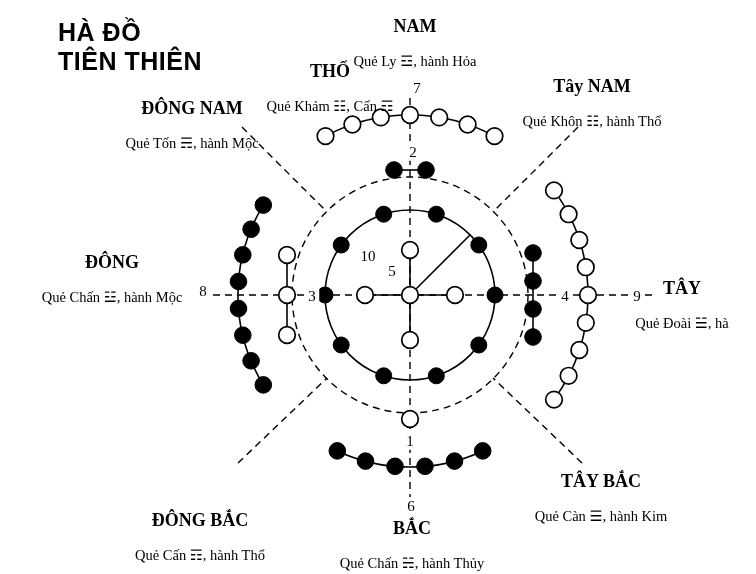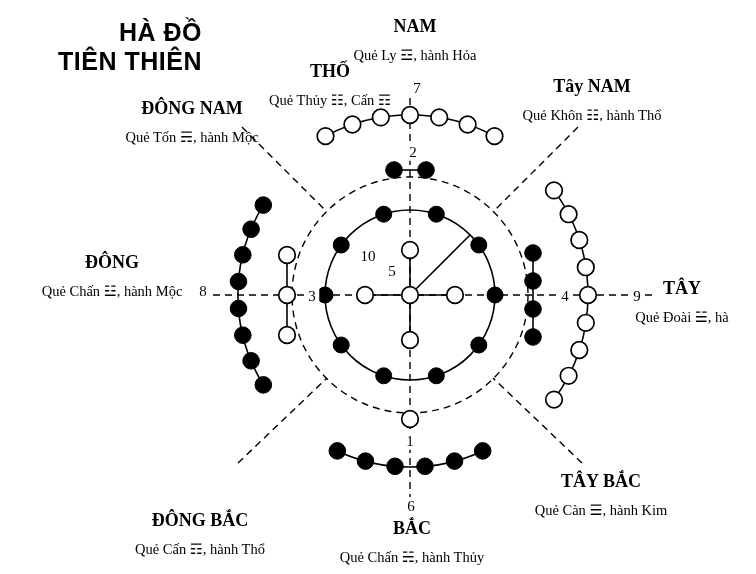--- a/index.html
+++ b/index.html
@@ -14,25 +14,25 @@
   svg{position:absolute;left:0;top:0;}
   .dash{stroke:#000;stroke-width:1.4;stroke-dasharray:7 5;fill:none;}
   .solid{stroke:#000;stroke-width:1.6;fill:none;}
   .connector{fill:none;stroke:#000;stroke-width:1.6;}
   .dot-white{fill:#fff;stroke:#000;stroke-width:1.7;}
   .dot-black{fill:#000;stroke:#000;stroke-width:1;}
   .title{
     position:absolute;left:130px;top:18px;transform:translateX(-50%);
     font-family:"Liberation Sans", sans-serif;
     font-weight:bold;font-size:25px;line-height:1.15;
-    text-align:right;letter-spacing:0.5px;white-space:nowrap;
+    text-align:left;letter-spacing:0.5px;white-space:nowrap;
   }
   .dir{position:absolute;transform:translateX(-50%);text-align:center;white-space:nowrap;}
   .dir-name{font-weight:bold;font-size:18px;}
-  .dir-desc{font-size:14.5px;margin-top:10px;}
+  .dir-desc{font-size:14.5px;margin-top:16px;}
   .num{
     position:absolute;transform:translate(-50%,-50%);
     font-size:15px;background:#fff;padding:0 3px;line-height:1.1;
   }
   .num-plain{background:transparent;padding:0;}
 </style>
 </head>
 <body>
 
 <div class="canvas">
@@ -125,21 +125,21 @@
     <div>TIÊN THIÊN</div>
   </div>
 
   <div class="dir" style="left:415px;top:16px">
     <div class="dir-name">NAM</div>
     <div class="dir-desc">Quẻ Ly ☲, hành Hỏa</div>
   </div>
 
   <div class="dir" style="left:330px;top:61px">
     <div class="dir-name">THỔ</div>
-    <div class="dir-desc">Quẻ Thủy ☷, Cấn ☶</div>
+    <div class="dir-desc">Quẻ Khảm ☷, Cấn ☶</div>
   </div>
 
   <div class="dir" style="left:592px;top:76px">
     <div class="dir-name">Tây NAM</div>
     <div class="dir-desc">Quẻ Khôn ☷, hành Thổ</div>
   </div>
 
   <div class="dir" style="left:192px;top:98px">
     <div class="dir-name">ĐÔNG NAM</div>
     <div class="dir-desc">Quẻ Tốn ☴, hành Mộc</div>

